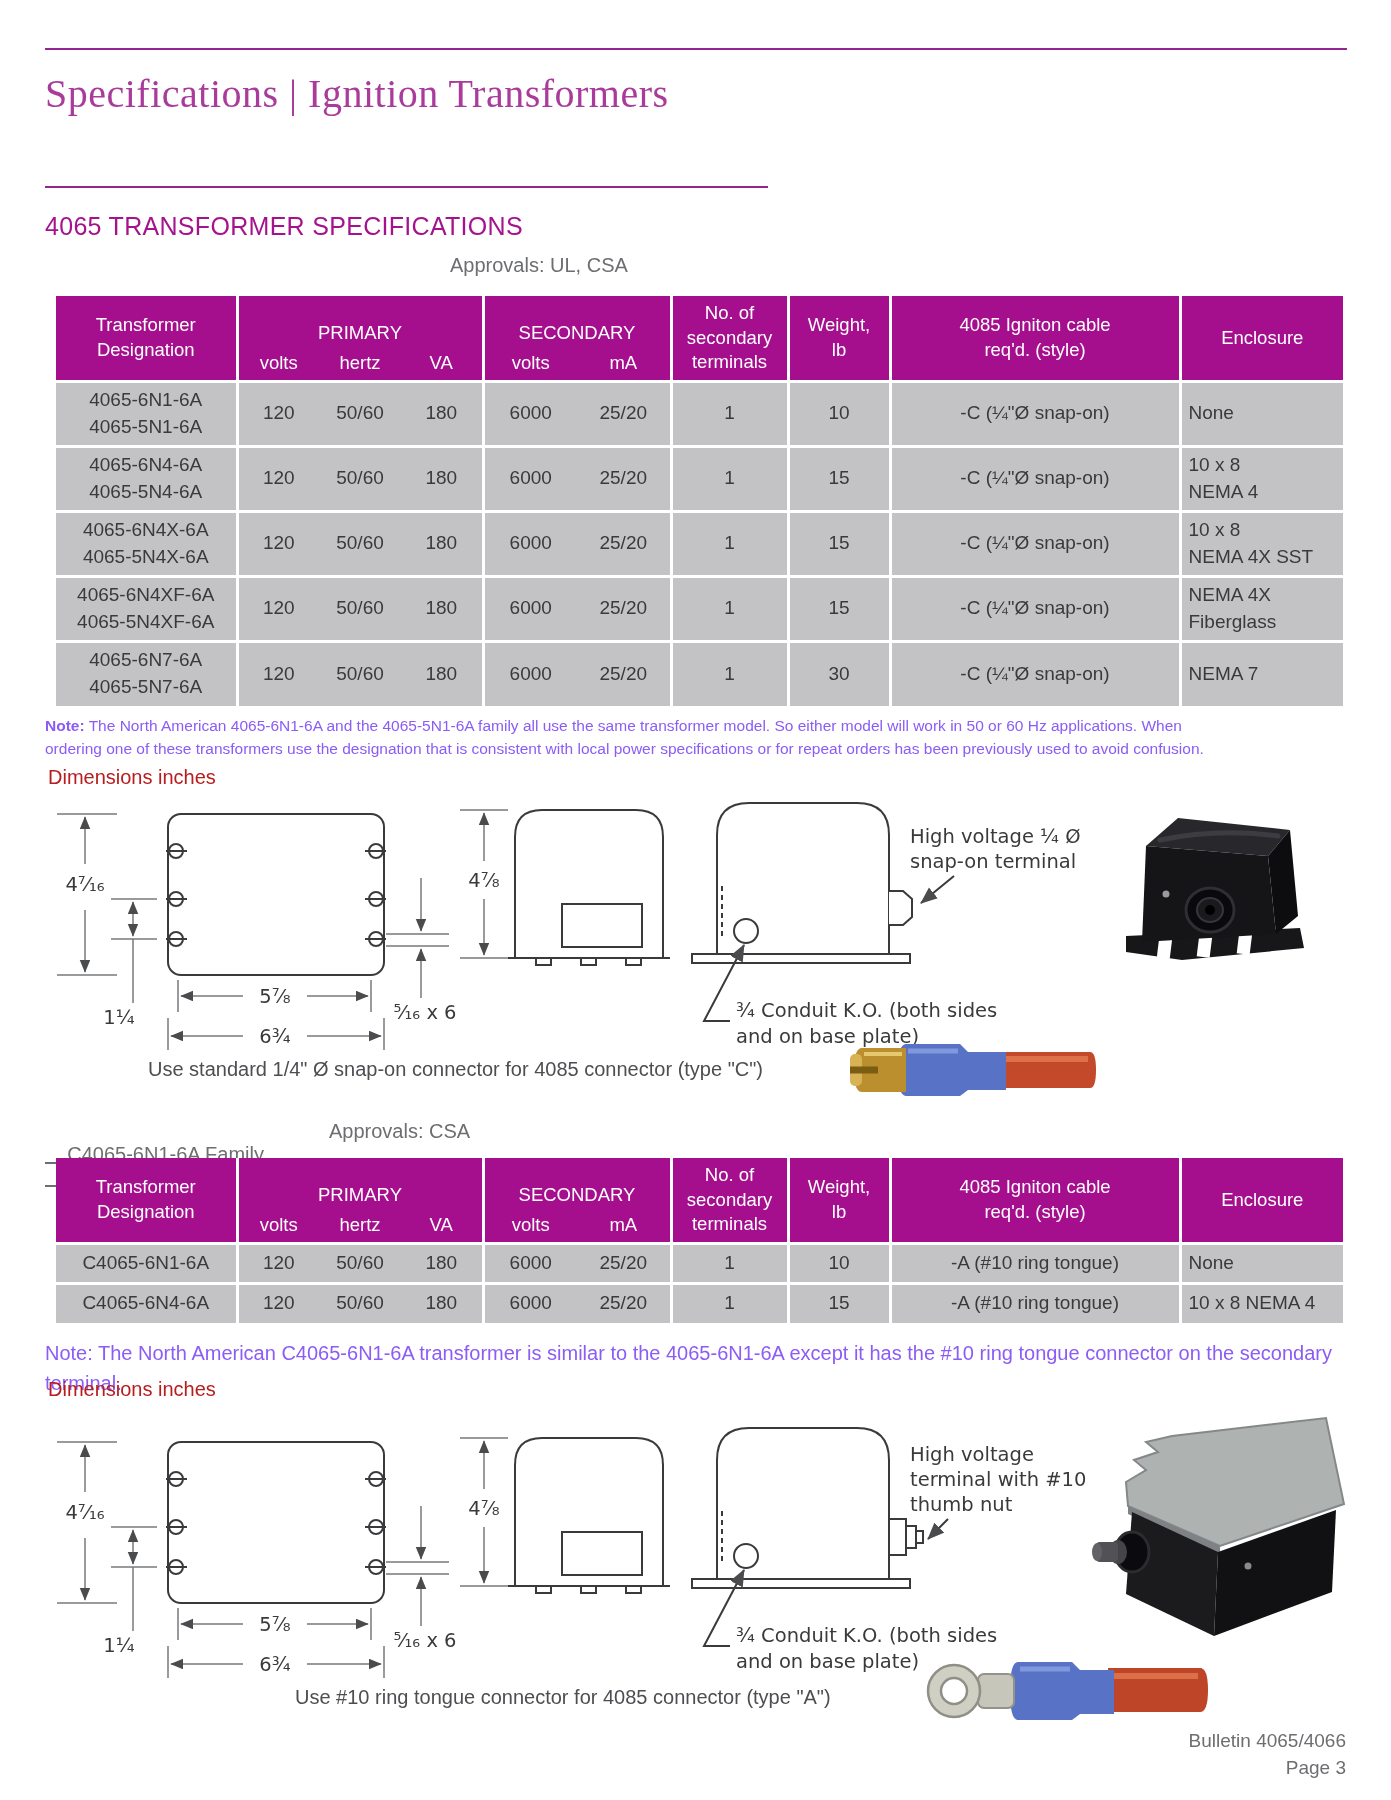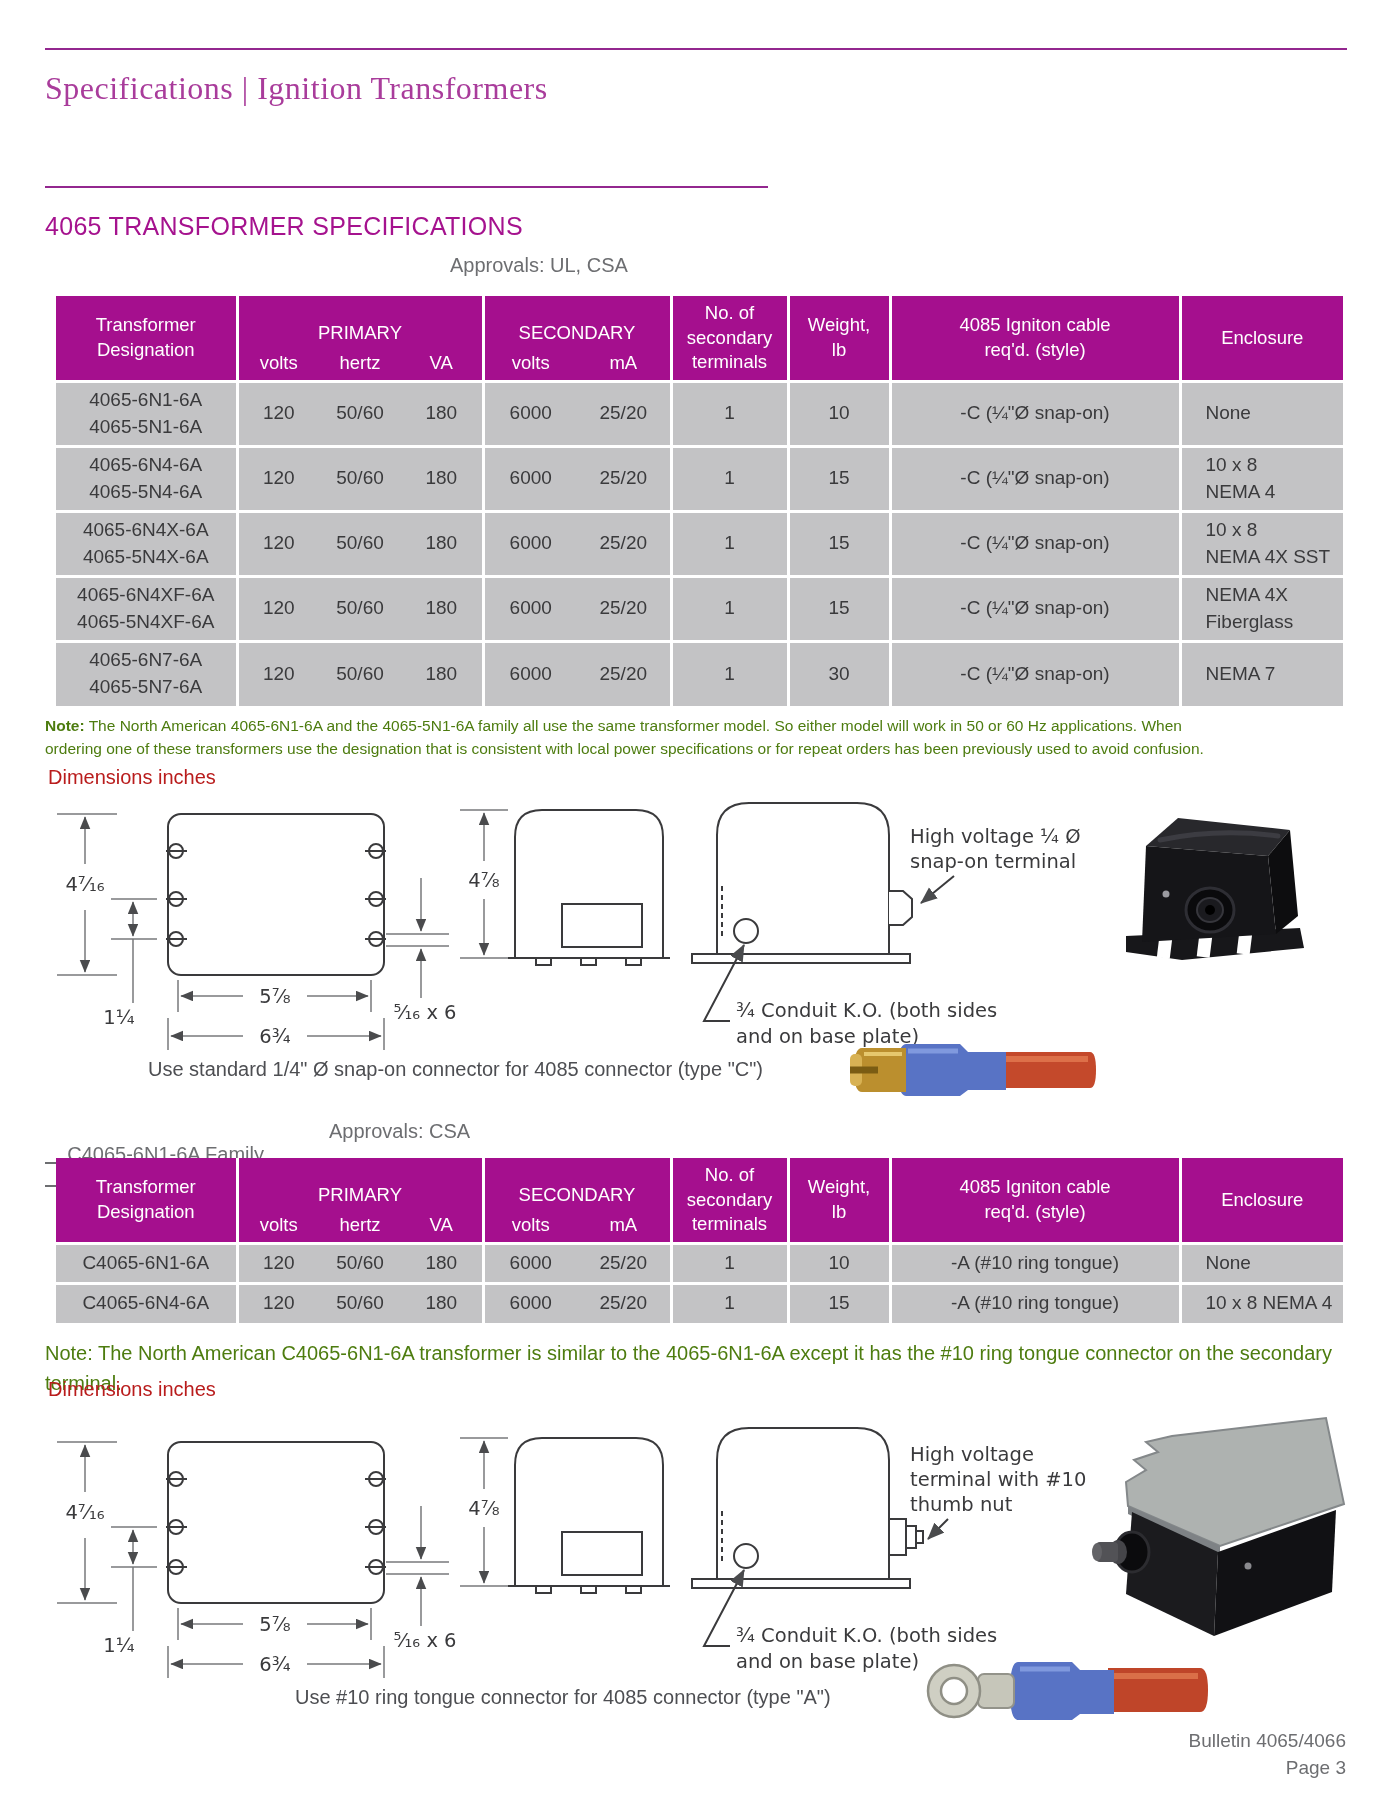--- a/index.html
+++ b/index.html
@@ -1,38 +1,38 @@
 <!DOCTYPE html>
 <html><head>
 <meta charset="utf-8">
 <style>
   html,body{margin:0;padding:0;background:#ffffff;}
   #page{position:relative;width:1391px;height:1800px;background:#fff;overflow:hidden;
         font-family:"Liberation Sans","DejaVu Sans",sans-serif;color:#3c3c3e;}
   .abs{position:absolute;}
   .rule{background:#93278F;height:2px;}
   #page-title{left:45px;top:70px;font-family:"Liberation Serif","DejaVu Serif",serif;
-        font-size:32px;color:#A93C9B;font-weight:400;letter-spacing:.5px;}
+        font-size:40px;color:#A93C9B;font-weight:400;letter-spacing:.5px;}
   #section-heading{left:45px;top:212px;font-size:25px;color:#A5128E;letter-spacing:.3px;}
   .family-line{font-size:20px;color:#6D6E71;white-space:pre;}
   
   table.spec{border-collapse:collapse;table-layout:fixed;width:1287px;font-size:19px;}
   table.spec th{background:#A50F8E;color:#fff;font-weight:400;font-size:18.5px;
         text-align:center;white-space:pre-line;line-height:1.32;padding:2px 4px;vertical-align:middle;}
   table.spec thead tr.r1{height:50px;}
   table.spec thead tr.r2{height:35px;}
   table.spec thead tr.r1 th.grp{vertical-align:bottom;padding-bottom:1px;}
   table.spec td{background:#C3C3C5;color:#3a3a3c;text-align:center;border-top:3px solid #fff;
         line-height:1.42;padding:2px 4px;}
   table.spec .sep{border-left:3px solid #fff;}
-  table.spec td.c-enc{text-align:left;padding-left:24px;}
+  table.spec td.c-enc{text-align:left;padding-left:7px;}
   #table1 tbody tr{height:65px;}
   #table2 tbody tr{height:40px;}
   
-  .note{font-size:15.5px;color:#4d7c0f;line-height:1.5;width:1306px;}
+  .note{font-size:15.5px;color:#8b5cf6;line-height:1.5;width:1306px;}
   .note b{font-weight:700;}
   .dims-heading{font-size:20px;color:#b91c1c;}
   .caption{font-size:20px;color:#4d4e52;}
   #footer{right:45px;top:1728px;text-align:right;font-size:19px;color:#6D6E71;line-height:1.4;}
   
   svg.drw{overflow:visible;}
   svg.drw .ln{stroke:#3a3a3c;stroke-width:2;fill:none;}
   svg.drw .lnf{stroke:#3a3a3c;stroke-width:2;fill:#fff;}
   svg.drw .dim{stroke:#77787b;stroke-width:1.5;fill:none;}
   svg.drw text{font-family:"DejaVu Sans","Liberation Sans",sans-serif;font-size:19.5px;fill:#3a3a3c;}

